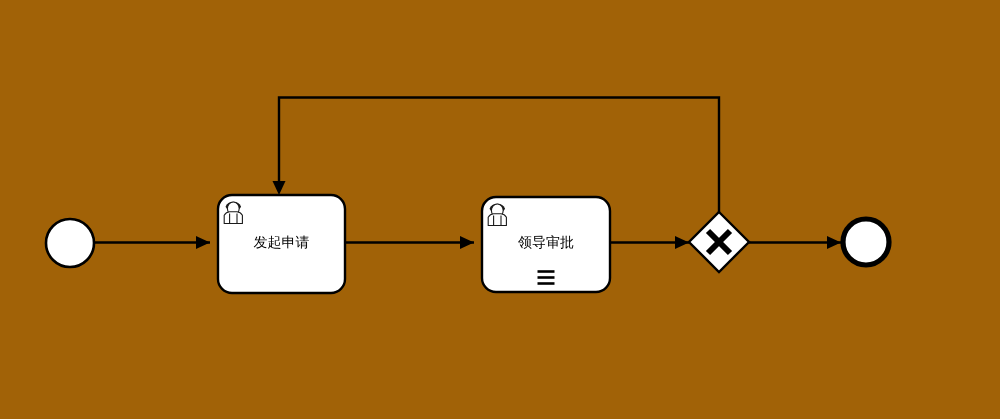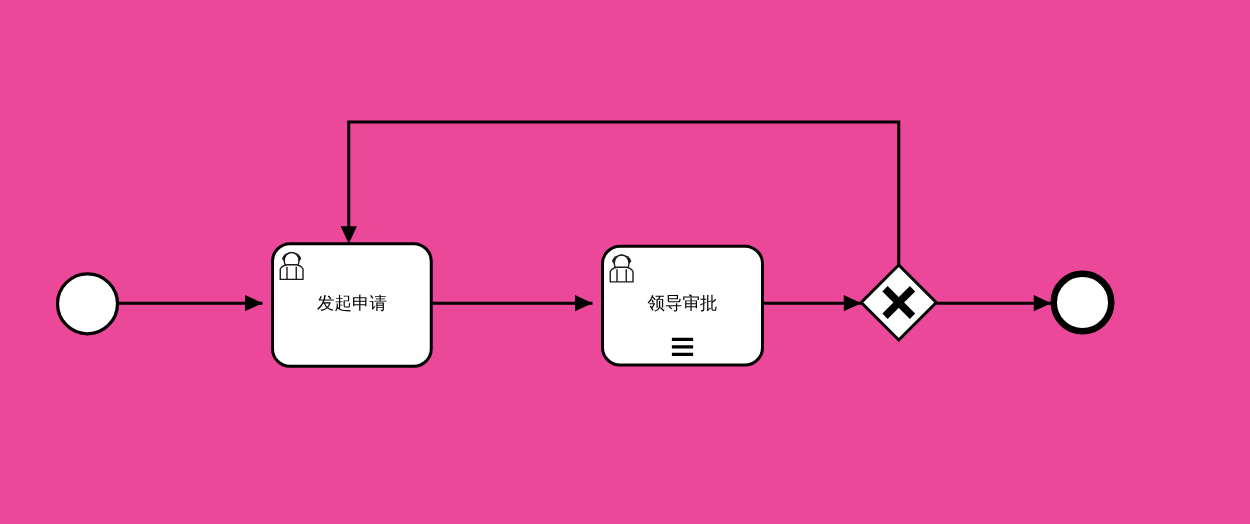--- a/index.html
+++ b/index.html
@@ -8,21 +8,21 @@
     padding: 0;
     background: #ffffff;
   }
   body {
     font-family: "Liberation Sans", sans-serif;
   }
   #canvas {
     position: relative;
     width: 1000px;
     height: 419px;
-    background: #ec4899;
+    background: #a16207;
     overflow: hidden;
   }
   #bpmn-svg {
     position: absolute;
     left: 0;
     top: 0;
     width: 1000px;
     height: 419px;
     display: block;
   }

